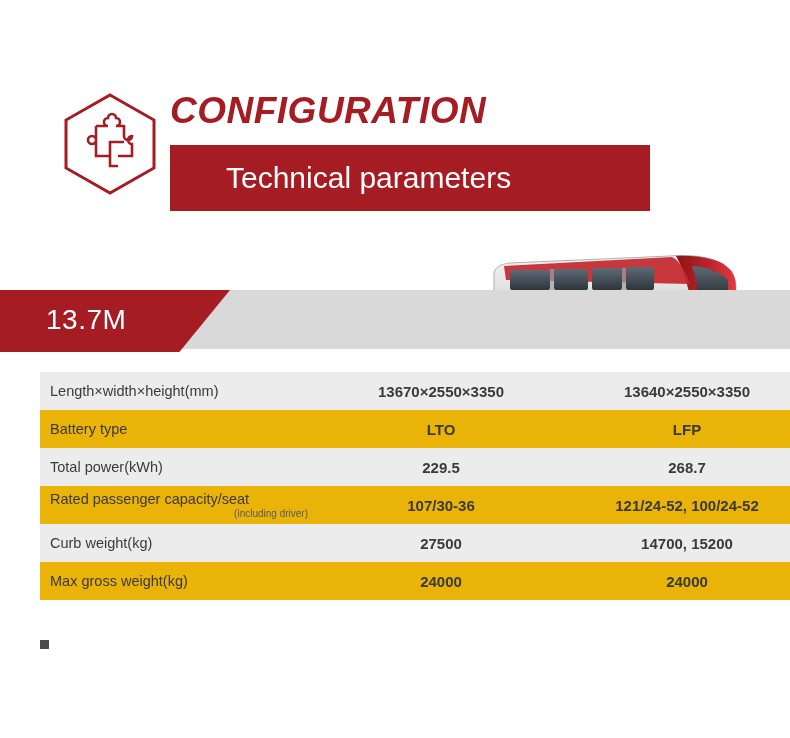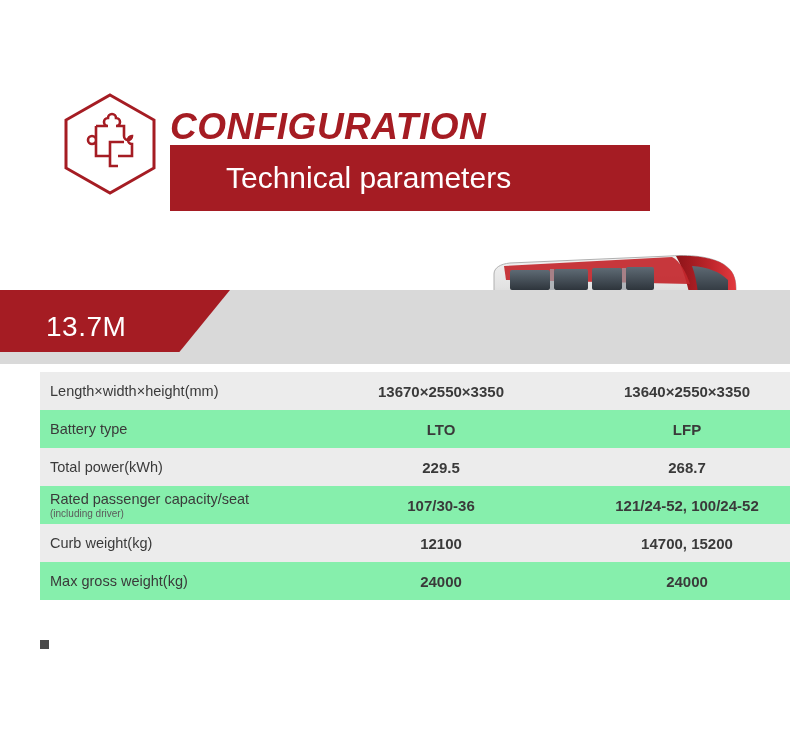--- a/index.html
+++ b/index.html
@@ -39,21 +39,20 @@
   .title-main {
     position: absolute;
     left: 170px;
     top: 50px;
     font-size: 37px;
     font-weight: bold;
     font-style: italic;
     letter-spacing: 0.5px;
     color: #a51c23;
     font-family: "Liberation Sans", sans-serif;
-    margin-top: 16px;
   }
   .title-bar {
     position: absolute;
     left: 170px;
     top: 105px;
     width: 480px;
     height: 66px;
     background: #a51c23;
   }
   .title-bar-text {
@@ -66,21 +65,21 @@
     font-family: "Liberation Sans", sans-serif;
     white-space: nowrap;
   }
 
   
   .band {
     position: absolute;
     left: 0;
     top: 290px;
     width: 790px;
-    height: 74px;
+    height: 59px;
     background: #d9d9d9;
   }
   .band-red {
     position: absolute;
     left: 0;
     top: 0;
     width: 230px;
     height: 62px;
     background: #a51c23;
     clip-path: polygon(0 0, 100% 0, 78% 100%, 0 100%);
@@ -126,27 +125,28 @@
     text-align: left;
   }
   .spec-table td.c1,
   .spec-table td.c2 {
     width: 226px;
     text-align: center;
     font-size: 15px;
     font-weight: bold;
   }
   .spec-table tr.odd td { background: #ececec; }
-  .spec-table tr.even td { background: #86efac; }
+  .spec-table tr.even td { background: #eab308; }
   .sub-note {
     display: block;
     font-size: 10px;
     color: #5a5a5a;
     line-height: 11px;
     margin-top: 1px;
+    text-align: right;
   }
 
   
   .footnote {
     position: absolute;
     left: 40px;
     top: 636px;
     width: 716px;
     font-size: 11.5px;
     line-height: 17px;
@@ -267,21 +267,21 @@
           <span>Rated passenger capacity/seat</span>
           <span class="sub-note">(including driver)</span>
         </td>
         <td class="c1">107/30-36</td>
         <td class="c2">121/24-52, 100/24-52</td>
       </tr>
       <tr class="odd">
         <td class="c0">
           <span>Curb weight(kg)</span>
         </td>
-        <td class="c1">12100</td>
+        <td class="c1">27500</td>
         <td class="c2">14700, 15200</td>
       </tr>
       <tr class="even">
         <td class="c0">
           <span>Max gross weight(kg)</span>
         </td>
         <td class="c1">24000</td>
         <td class="c2">24000</td>
       </tr>
     </tbody>

